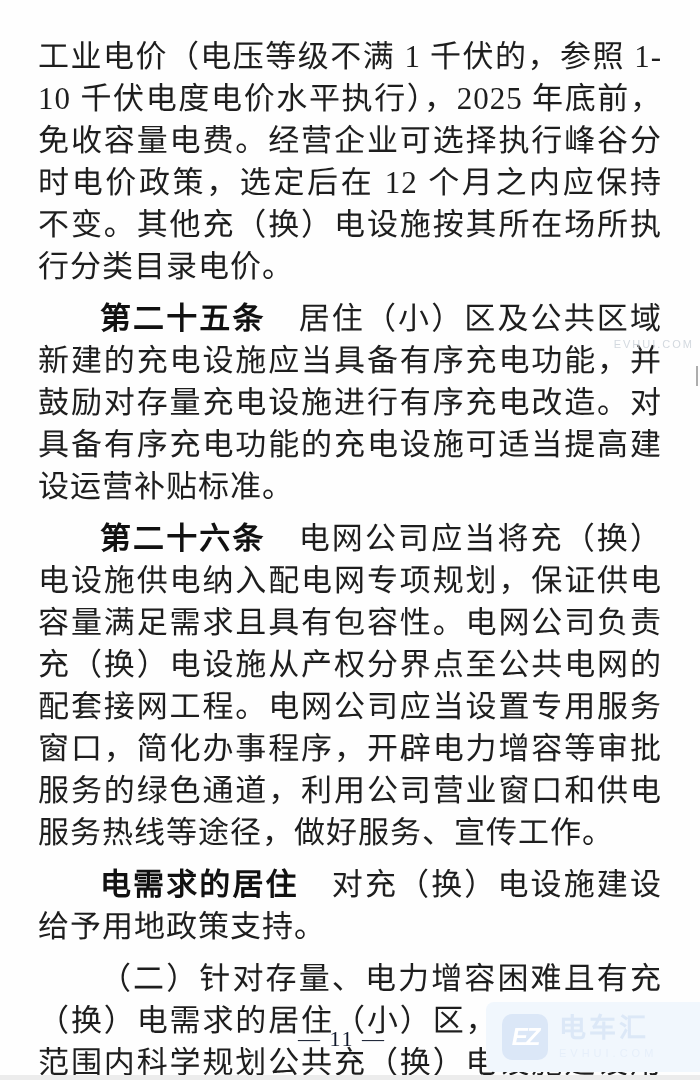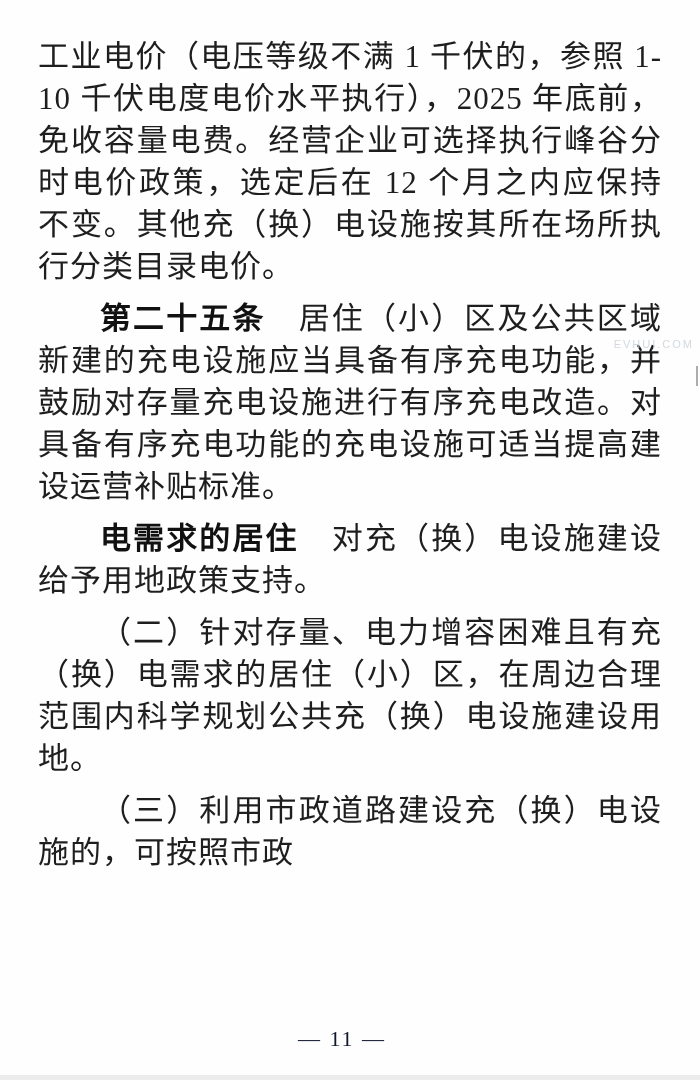--- a/index.html
+++ b/index.html
@@ -107,29 +107,37 @@
   }
 </style>
 </head>
 <body>
 
 <div class="page">
 
   <div class="doc-body">
       <p class="para">工业电价（电压等级不满 1 千伏的，参照 1-10 千伏电度电价水平执行），2025 年底前，免收容量电费。经营企业可选择执行峰谷分时电价政策，选定后在 12 个月之内应保持不变。其他充（换）电设施按其所在场所执行分类目录电价。</p>
       <p class="para indent"><b class="lead">第二十五条</b>　居住（小）区及公共区域新建的充电设施应当具备有序充电功能，并鼓励对存量充电设施进行有序充电改造。对具备有序充电功能的充电设施可适当提高建设运营补贴标准。</p>
+      <p class="para indent"><b class="lead">第二十六条</b>　电网公司应当将充（换）电设施供电纳入配电网专项规划，保证供电容量满足需求且具有包容性。电网公司负责充（换）电设施从产权分界点至公共电网的配套接网工程。电网公司应当设置专用服务窗口，简化办事程序，开辟电力增容等审批服务的绿色通道，利用公司营业窗口和供电服务热线等途径，做好服务、宣传工作。</p>
       <p class="para indent"><b class="lead">电需求的居住</b>　对充（换）电设施建设给予用地政策支持。</p>
       <p class="para indent">（二）针对存量、电力增容困难且有充（换）电需求的居住（小）区，在周边合理范围内科学规划公共充（换）电设施建设用地。</p>
       <p class="para indent">（三）利用市政道路建设充（换）电设施的，可按照市政</p>
     </div>
 
   <div class="side-watermark">EVHUI.COM</div>
 
   <div class="edge-mark"></div>
 
   <div class="footer">
     <span>— 11 —</span>
   </div>
 
+  <div class="logo-block">
+    <div class="logo-icon">EZ</div>
+    <div class="logo-texts">
+      <span class="logo-cjk">电车汇</span>
+      <span class="logo-domain">EVHUI.COM</span>
+    </div>
+  </div>
 
   <div class="bottom-strip"></div>
 
 </div>
 
 </body></html>

